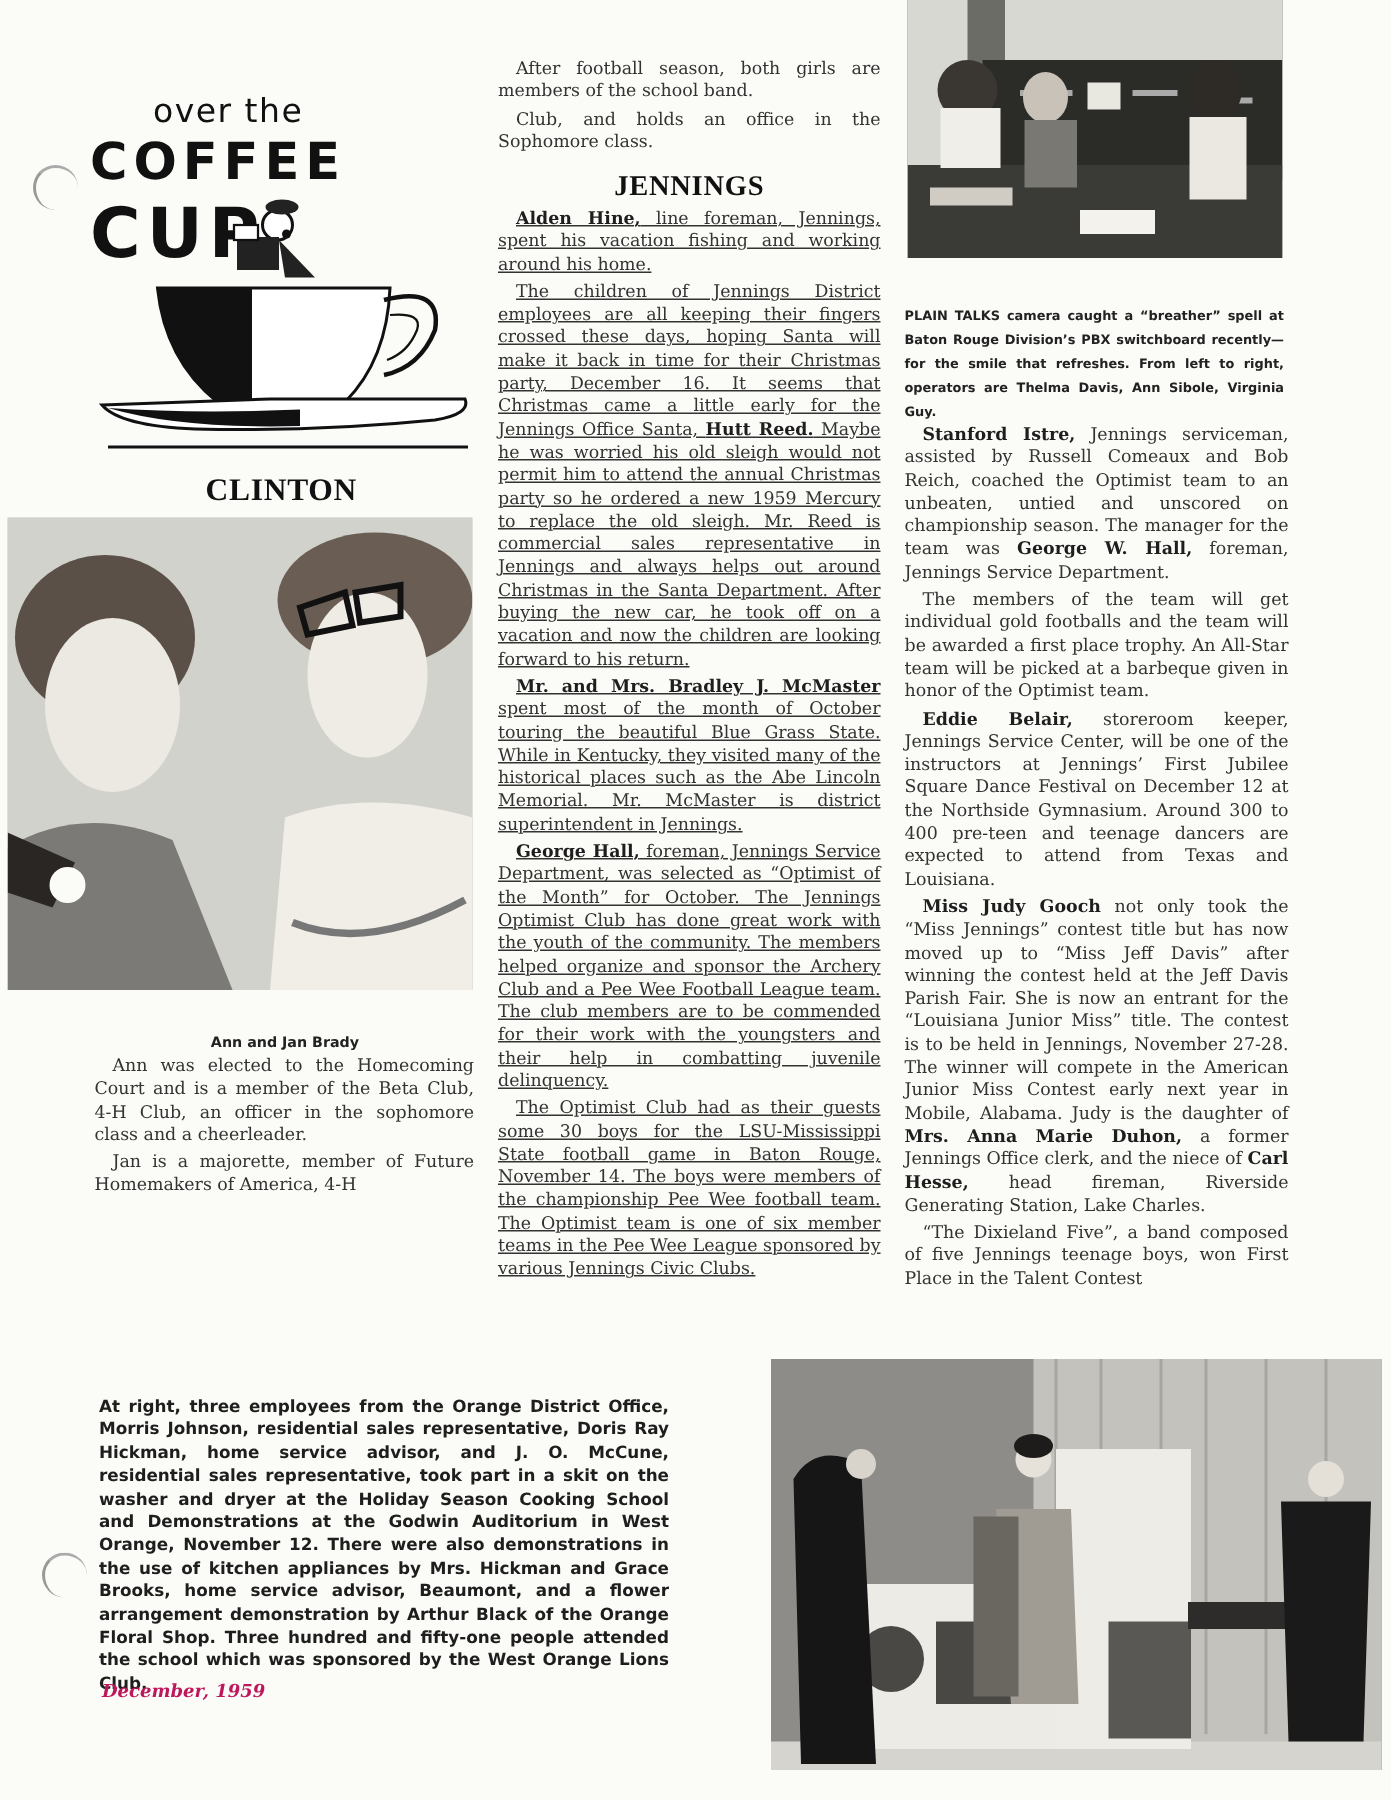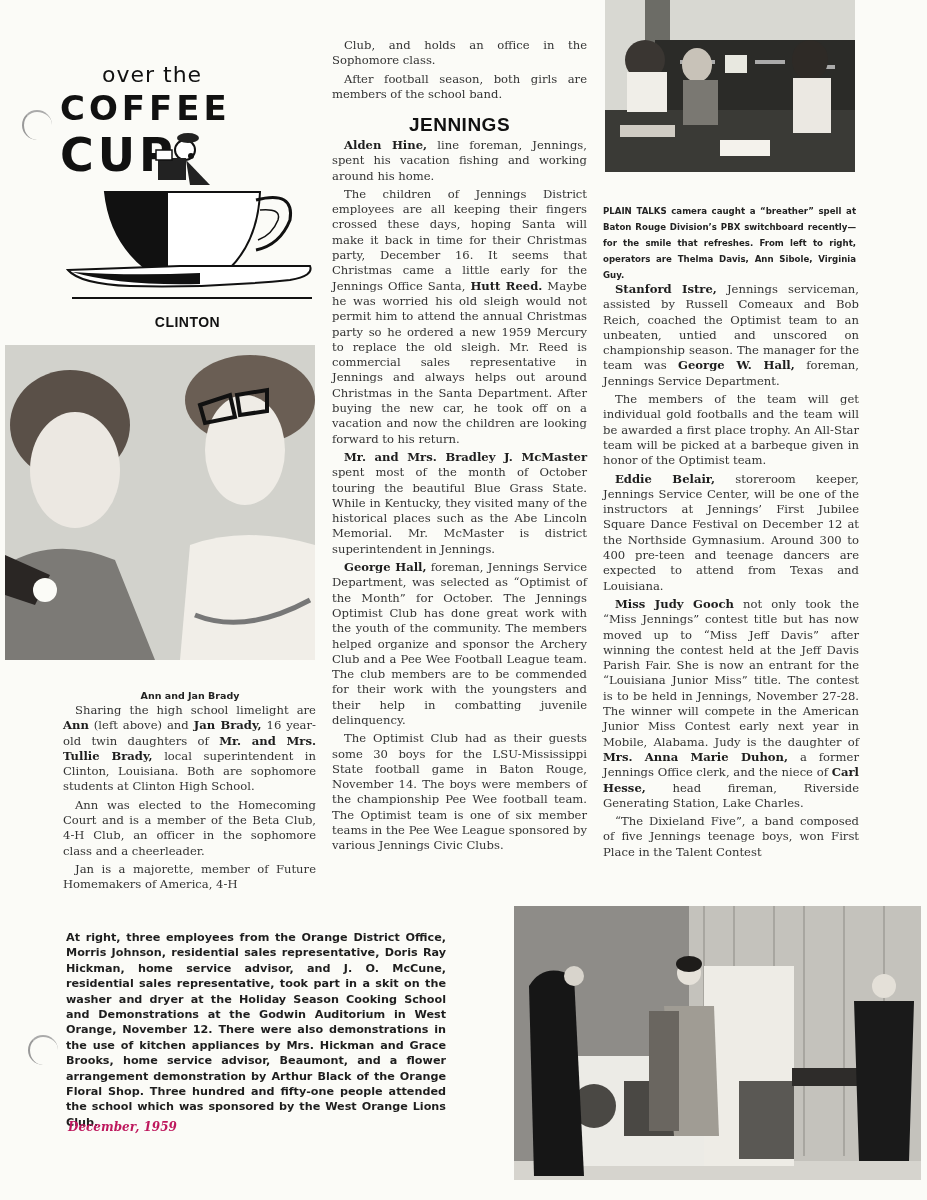--- a/index.html
+++ b/index.html
@@ -9,21 +9,21 @@
     font-family: "DejaVu Serif", serif;
   }
   .abs { position: absolute; }
   .serif-body {
     font-family: "DejaVu Serif", serif; font-size: 11.6px; line-height: 15.3px;
     text-align: justify; color: #333;
   }
   .serif-body p { margin: 0 0 3px 0; text-indent: 12px; }
   .serif-body b { color: #1e1e1e; }
   .section-head {
-    font-family: Liberation Sans, sans-serif; font-weight: 900; color: #111;
+    font-family: Liberation Serif, serif; font-weight: 900; color: #111;
     text-align: center; letter-spacing: 0.5px;
   }
   .caption-sans {
     font-family: "DejaVu Sans", sans-serif; font-weight: bold; color: #222; margin-top: 20px;
   }
   .photo { background: #8a8a8a; overflow: hidden; }
   .hole {
     position: absolute; width: 28px; height: 28px; border-radius: 50%;
     border-left: 2px solid #999; border-top: 2px solid #aaa; border-right: 0; border-bottom: 0;
     background: transparent;
@@ -54,55 +54,54 @@
     <path d="M45 152 L108 152 L108 228 L85 228 Q50 200 45 152 Z" fill="#111"></path>
     <path d="M196 160 Q235 150 230 180 Q220 205 196 210" fill="none" stroke="#111" stroke-width="3"></path>
     <path d="M200 170 Q222 168 218 180 Q212 195 198 200" fill="none" stroke="#111" stroke-width="1.5"></path>
 
     <path d="M8 230 Q60 228 120 226 L250 226 Q254 236 230 240 Q150 248 70 246 Q20 244 8 230 Z" fill="#fff" stroke="#111" stroke-width="2"></path>
     <path d="M12 232 Q60 246 140 244 L140 233 Q70 236 12 232 Z" fill="#111"></path>
     <line x1="12" y1="258" x2="252" y2="258" stroke="#111" stroke-width="2"></line>
   </svg>
 </div>
 
-<div class="abs section-head" style="left:60px;top:314px;width:255px;font-size:14px;">CLINTON</div>
+<div class="abs section-head" style="left:60px;top:314px;width:255px;font-size:21px;">CLINTON</div>
 <div class="abs photo" style="left:5px;top:345px;width:310px;height:315px;background:#c9c9c4;">
   <svg width="310" height="315" viewBox="0 0 310 315">
     <rect width="310" height="315" fill="#d2d2cc"></rect>
 
     <ellipse cx="65" cy="80" rx="60" ry="55" fill="#5a5048"></ellipse>
     <ellipse cx="70" cy="125" rx="45" ry="58" fill="#ece8e2"></ellipse>
     <path d="M0 220 Q50 190 110 215 L150 315 L0 315 Z" fill="#7c7a76"></path>
     <path d="M0 210 L45 230 L30 260 L0 250 Z" fill="#2a2624"></path>
     <circle cx="40" cy="245" r="12" fill="#fbfbf7"></circle>
 
     <ellipse cx="245" cy="55" rx="65" ry="45" fill="#6a5e54"></ellipse>
     <ellipse cx="240" cy="105" rx="40" ry="55" fill="#efece6"></ellipse>
     <path d="M195 60 L225 50 L230 72 L200 78 Z M232 50 L262 45 L262 66 L235 70 Z" fill="none" stroke="#111" stroke-width="4"></path>
     <path d="M185 200 Q240 180 310 200 L310 315 L175 315 Z" fill="#f1eee8"></path>
     <path d="M190 270 Q240 290 305 255" fill="none" stroke="#777" stroke-width="5"></path>
   </svg>
 </div>
 <div class="abs caption-sans" style="left:5px;top:670px;width:370px;text-align:center;font-size:9.5px;">Ann and Jan Brady</div>
 <div class="abs serif-body" style="left:63px;top:703px;width:253px;">
   <div>
-      <p>Sharing the high school limelight are <b>Ann</b> (left above) and <b>Jan Brady,</b> 16 year-old twin daughters of <b>Mr. and Mrs. Tullie Brady,</b> local superintendent in Clinton, Louisiana. Both are sophomore students at Clinton High School.</p>
       <p>Ann was elected to the Homecoming Court and is a member of the Beta Club, 4-H Club, an officer in the sophomore class and a cheerleader.</p>
       <p>Jan is a majorette, member of Future Homemakers of America, 4-H</p>
     </div>
 </div>
 
 <div class="abs serif-body" style="left:332px;top:38px;width:255px;">
   <div>
+      <p>After football season, both girls are members of the school band.</p>
       <p>Club, and holds an office in the Sophomore class.</p>
-      <p>After football season, both girls are members of the school band.</p>
     </div>
 </div>
 <div class="abs section-head" style="left:332px;top:114px;width:255px;font-size:19px;">JENNINGS</div>
-<div class="abs serif-body" style="left:332px;top:138px;width:255px;">
+<div class="abs serif-body" style="left:332px;top:138px;width:255px;text-decoration:underline;">
   <div>
       <p><b>Alden Hine,</b> line foreman, Jennings, spent his vacation fishing and working around his home.</p>
       <p>The children of Jennings District employees are all keeping their fingers crossed these days, hoping Santa will make it back in time for their Christmas party, December 16. It seems that Christmas came a little early for the Jennings Office Santa, <b>Hutt Reed.</b> Maybe he was worried his old sleigh would not permit him to attend the annual Christmas party so he ordered a new 1959 Mercury to replace the old sleigh. Mr. Reed is commercial sales representative in Jennings and always helps out around Christmas in the Santa Department. After buying the new car, he took off on a vacation and now the children are looking forward to his return.</p>
       <p><b>Mr. and Mrs. Bradley J. McMaster</b> spent most of the month of October touring the beautiful Blue Grass State. While in Kentucky, they visited many of the historical places such as the Abe Lincoln Memorial. Mr. McMaster is district superintendent in Jennings.</p>
       <p><b>George Hall,</b> foreman, Jennings Service Department, was selected as “Optimist of the Month” for October. The Jennings Optimist Club has done great work with the youth of the community. The members helped organize and sponsor the Archery Club and a Pee Wee Football League team. The club members are to be commended for their work with the youngsters and their help in combatting juvenile delinquency.</p>
       <p>The Optimist Club had as their guests some 30 boys for the LSU-Mississippi State football game in Baton Rouge, November 14. The boys were members of the championship Pee Wee football team. The Optimist team is one of six member teams in the Pee Wee League sponsored by various Jennings Civic Clubs.</p>
     </div>
 </div>
 
 <div class="abs photo" style="left:605px;top:0;width:250px;height:172px;">

